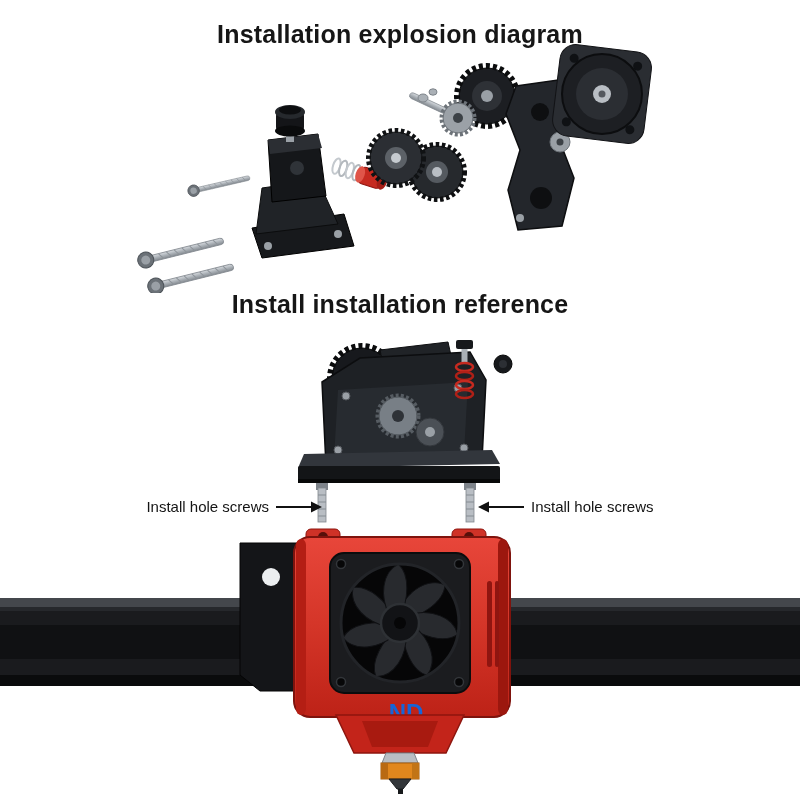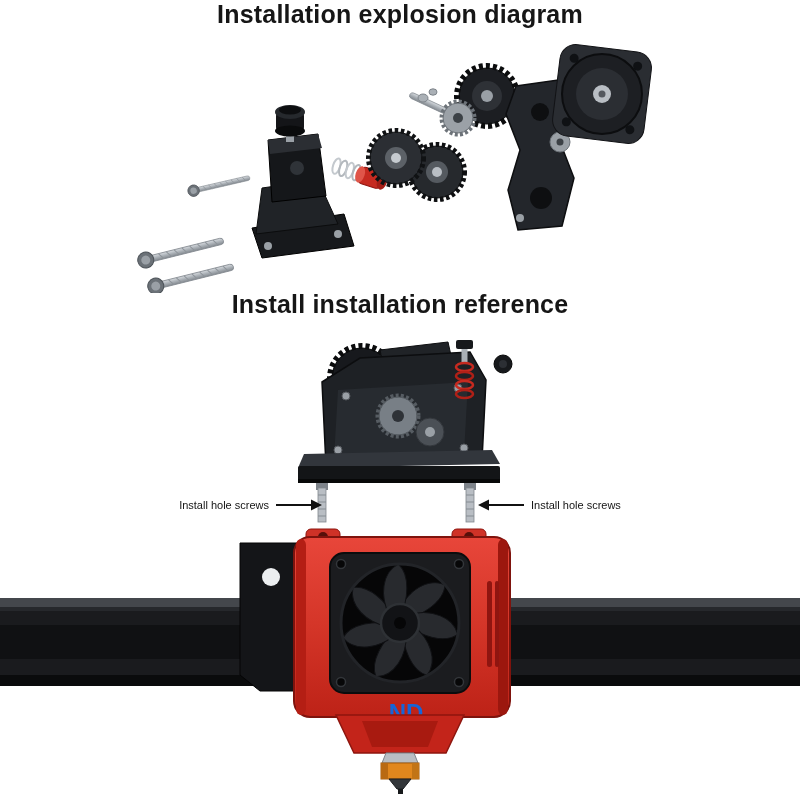--- a/index.html
+++ b/index.html
@@ -1,24 +1,24 @@
 <!DOCTYPE html>
 <html><head>
 <meta charset="utf-8">
 <style>
   html,body{margin:0;padding:0;background:#fff;}
   body{width:800px;height:800px;font-family:"Liberation Sans",sans-serif;}
   .stage{position:relative;width:800px;height:800px;background:#ffffff;overflow:hidden;}
   .title{position:absolute;left:0;width:100%;text-align:center;margin:0;
          font-size:25px;font-weight:700;color:#161616;letter-spacing:.2px;}
-  #title-explosion{top:0;}
+  #title-explosion{top:20px;}
   #title-custom{top:290px;}
   .svg-layer{position:absolute;left:0;display:block;}
   .callout{position:absolute;display:flex;align-items:center;gap:7px;
-           font-size:11px;color:#141414;white-space:nowrap;}
+           font-size:15px;color:#141414;white-space:nowrap;}
   .callout-left{top:498px;left:0;width:322px;justify-content:flex-end;}
   .callout-right{top:498px;left:478px;}
   .callout svg{display:block;}
 </style>
 </head>
 <body>
 
 <div class="stage">
 
   <h1 class="title" id="title-explosion">Installation explosion diagram</h1>

